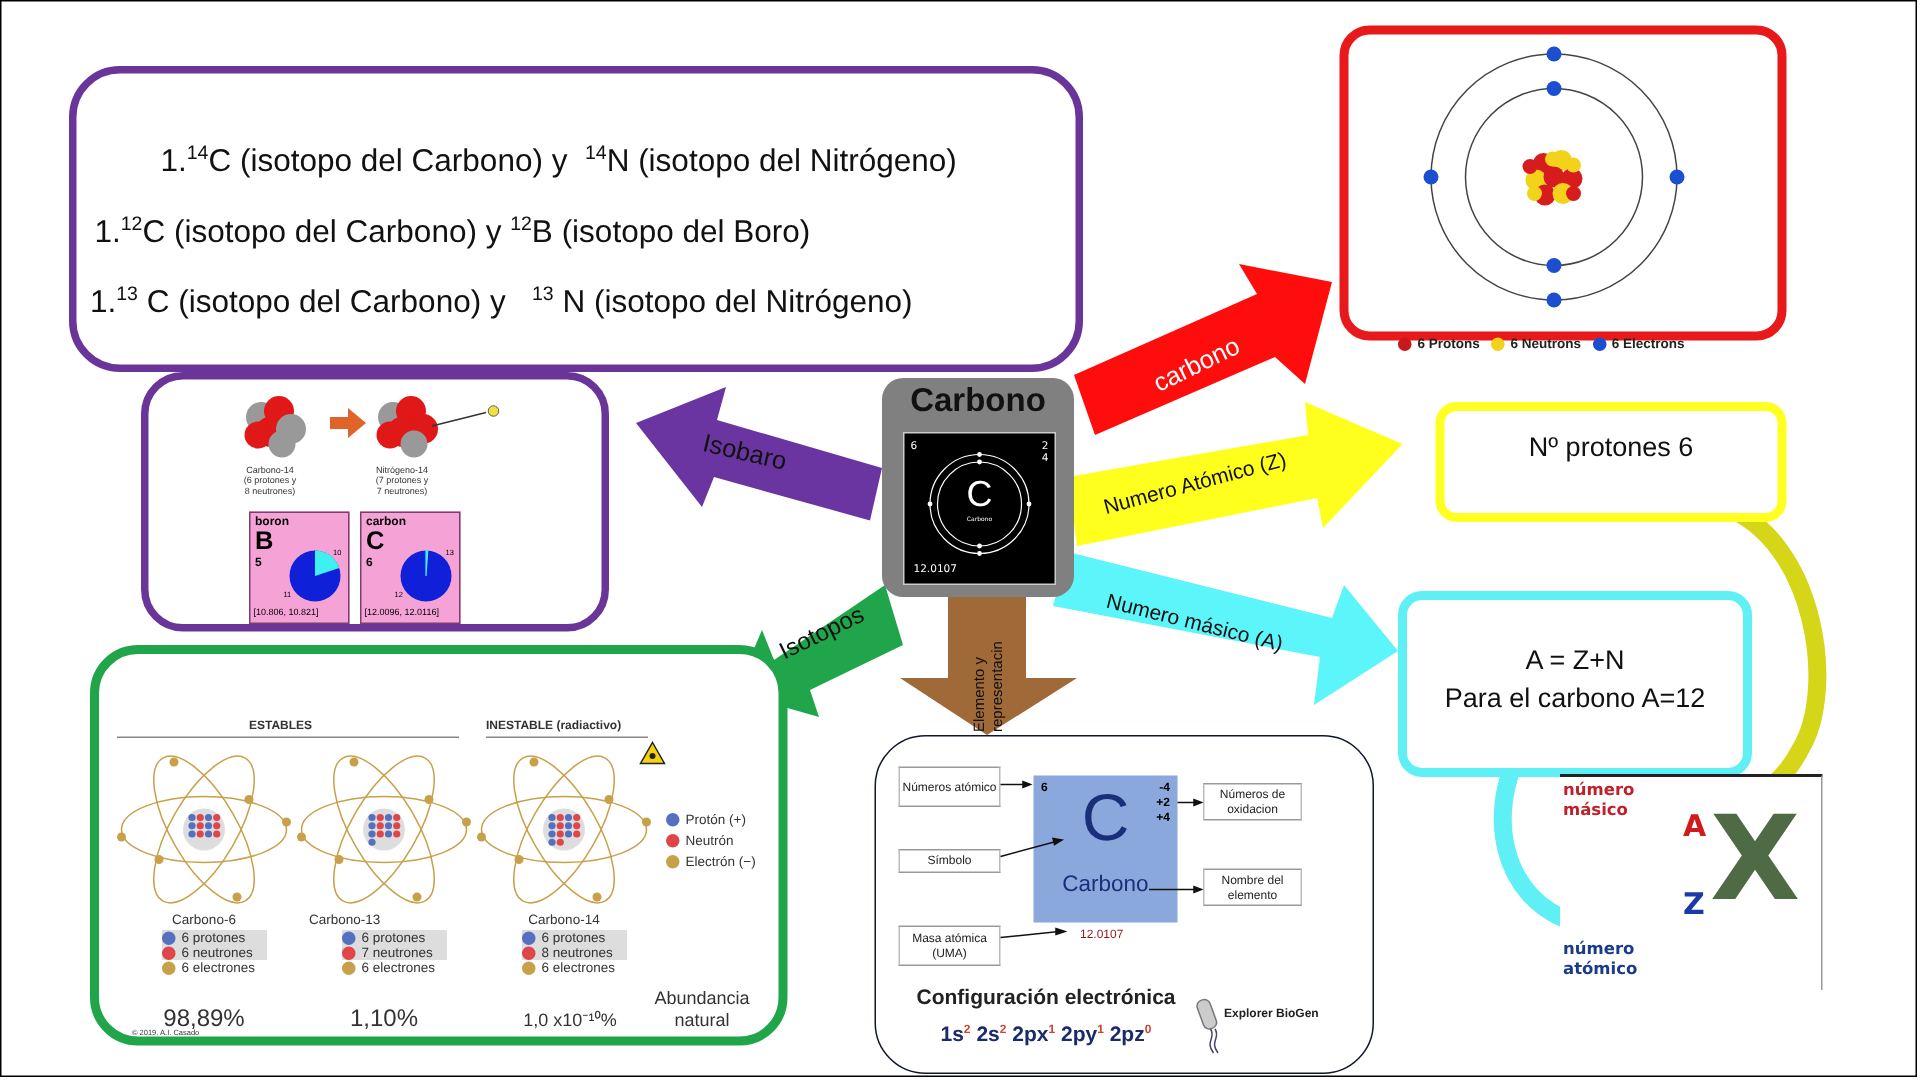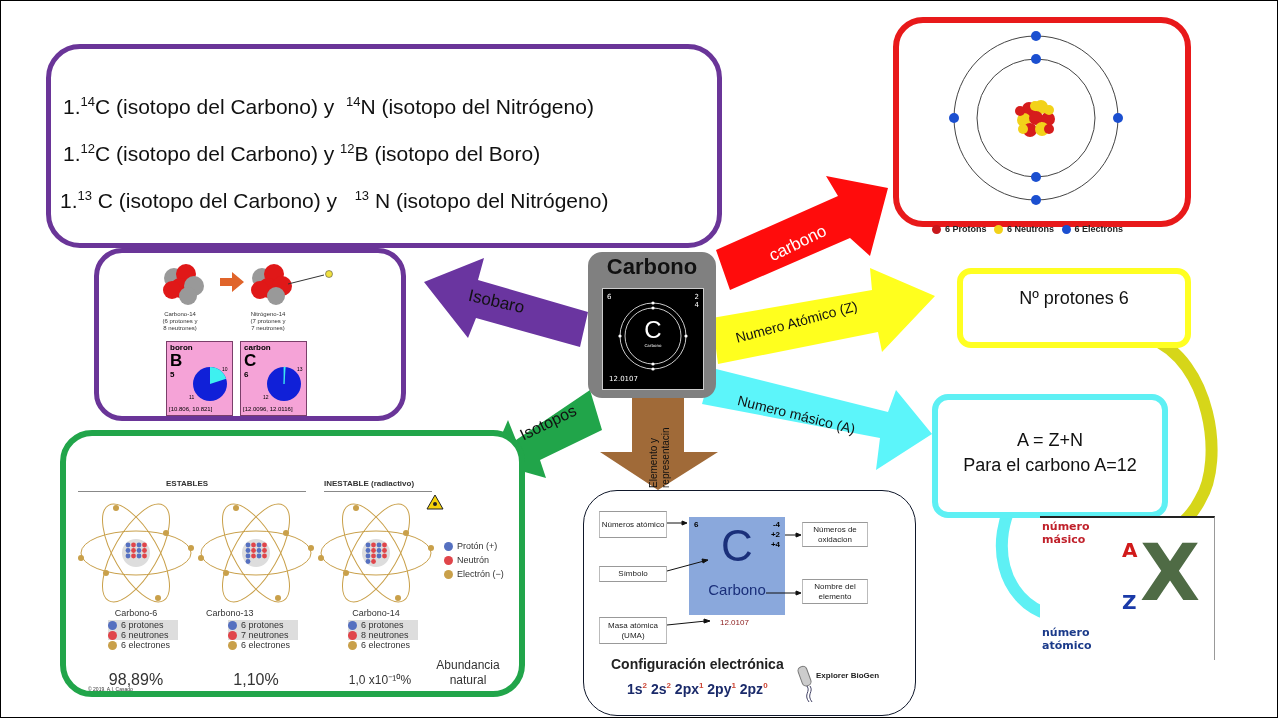--- a/index.html
+++ b/index.html
@@ -5,21 +5,21 @@
   html,body{margin:0;padding:0;}
   body{width:1280px;height:720px;position:relative;overflow:hidden;background:#fff;font-family:"DejaVu Sans",sans-serif;}
   .frame{position:absolute;left:0;top:0;width:1278px;height:718px;border:1px solid #000;box-sizing:border-box;}
   .abs{position:absolute;}
   svg.arrows{position:absolute;left:0;top:0;width:1280px;height:720px;}
   
   .box{position:absolute;box-sizing:border-box;background:#fff;}
   #isobar-list{left:46px;top:44px;width:676px;height:204px;border:5px solid #6a3598;border-radius:34px;}
   #isobar-list .line{position:absolute;left:12px;font-size:21px;color:#111;white-space:nowrap;}
   #isobar-list .line sup{font-size:13px;}
-  #atom-box{left:893px;top:17px;width:298px;height:210px;border:6px solid #e8191a;border-radius:30px;text-align:right;}
+  #atom-box{left:893px;top:17px;width:298px;height:210px;border:6px solid #e8191a;border-radius:20px;text-align:right;}
   #isobar-img{left:94px;top:248px;width:312px;height:173px;border:5px solid #6a3598;border-radius:28px;}
   #isotopes-box{left:60px;top:430px;width:465px;height:267px;border:6px solid #21a54a;border-radius:32px;}
   #config-box{left:583px;top:490px;width:333px;height:226px;border:1px solid #0f172a;border-radius:34px;}
   #protons-box{left:933px;top:268px;width:234px;height:80px;border:6px solid #ffff22;border-radius:14px;margin-left:24px;}
   #mass-box{left:932px;top:394px;width:236px;height:124px;border:6px solid #5ef0f4;border-radius:16px;}
   .calibri{font-family:"Liberation Sans",sans-serif;}
   
   #carbon-center{left:588px;top:252px;width:128px;height:146px;background:#808080;border-radius:14px;}
   #carbon-center .title{position:absolute;left:0;width:128px;top:2px;text-align:center;font-weight:bold;font-size:22px;color:#111;}
   #carbon-center .tile{position:absolute;left:14px;top:36px;width:100px;height:100px;background:#000;border:1px solid #ccc;}
@@ -52,21 +52,21 @@
   <polygon points="712,318 718,364 878,332 882,352 935,296 870,268 872,290" fill="#ffff1e"></polygon>
 
   <polygon points="712,368 702,404 880,438 876,470 932,434 896,390 888,412" fill="#5cf5fa"></polygon>
 
   <polygon points="590,390 602,430 540,460 546,478 490,462 508,420 516,440" fill="#21a54a"></polygon>
 
   <polygon points="632,394 684,394 684,452 718,452 658,490 600,452 632,452" fill="#a06a38"></polygon>
 </svg>
 
 <div class="box" id="isobar-list">
-  <div class="line calibri" style="top:45px;">
+  <div class="line calibri" style="top:45px;margin-left:44px;">
     <span>1.</span><sup>14</sup><span>C (isotopo del Carbono) y </span>&nbsp;<sup>14</sup><span>N (isotopo del Nitrógeno)</span>
   </div>
   <div class="line calibri" style="top:92px;">
     <span>1.</span><sup>12</sup><span>C (isotopo del Carbono) y </span><sup>12</sup><span>B (isotopo del Boro)</span>
   </div>
   <div class="line calibri" style="top:139px;left:9px;">
     <span>1.</span><sup>13</sup><span> C (isotopo del Carbono) y </span>&nbsp;&nbsp;<sup>13</sup><span> N (isotopo del Nitrógeno)</span>
   </div>
 </div>
 

